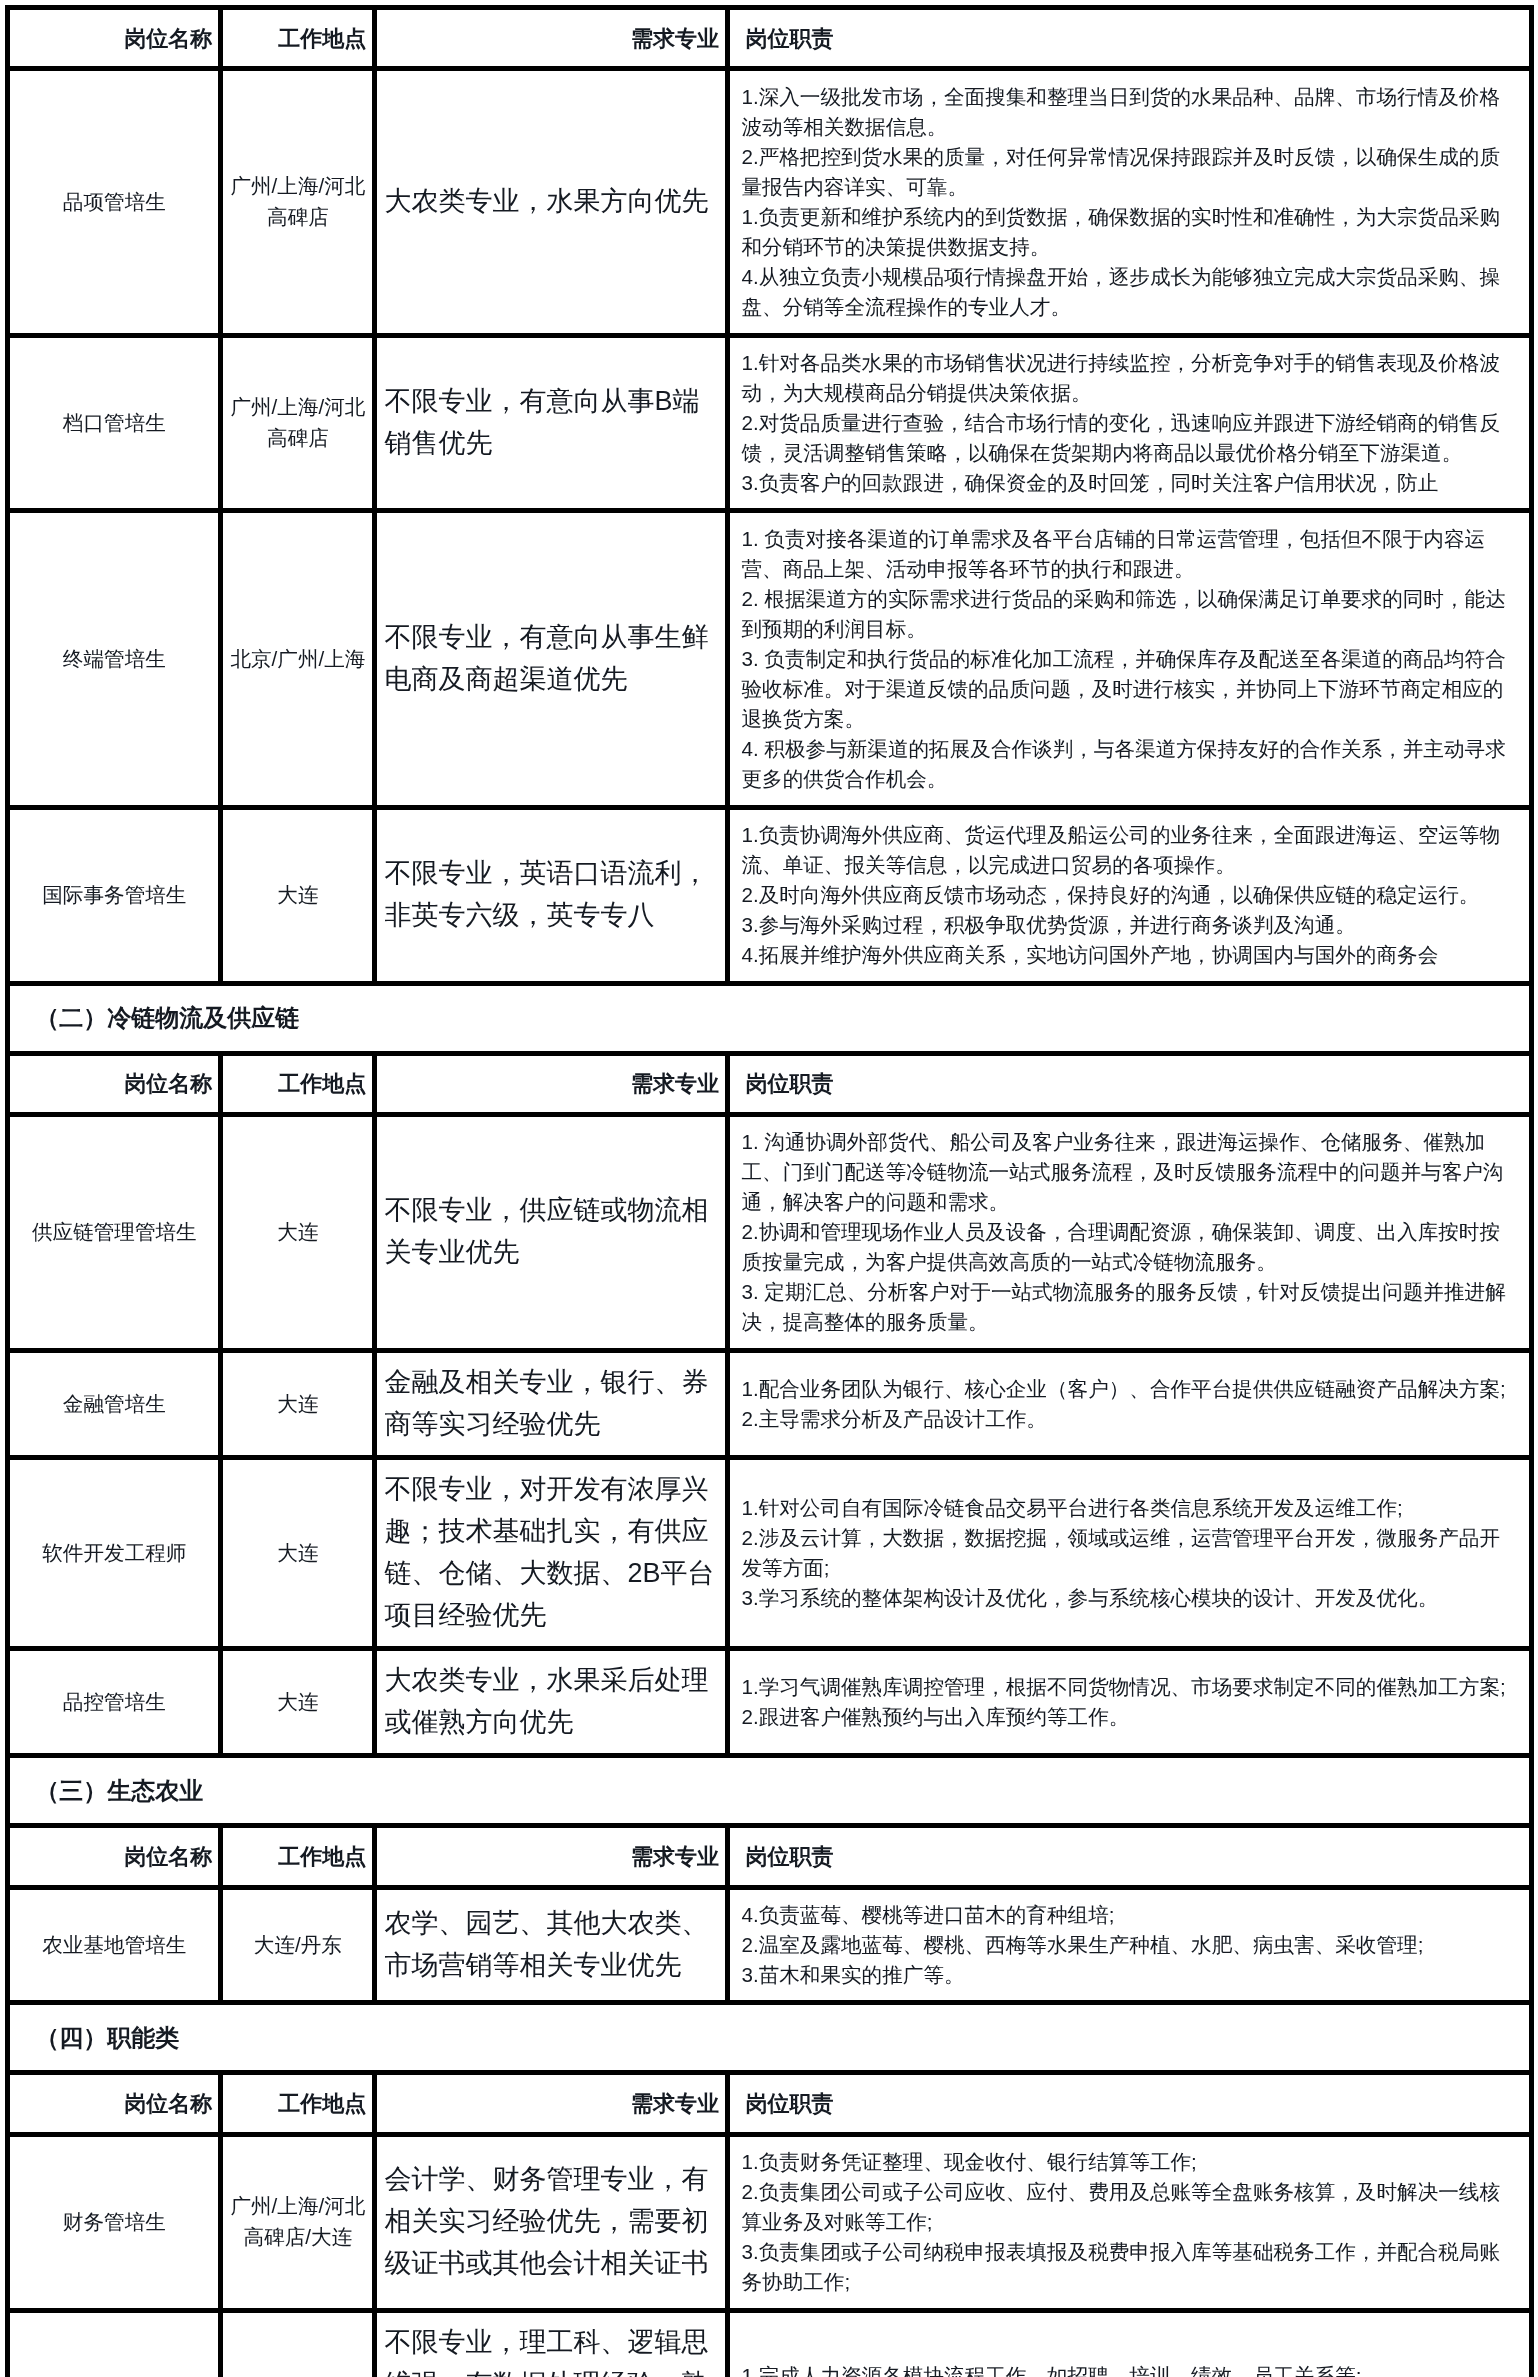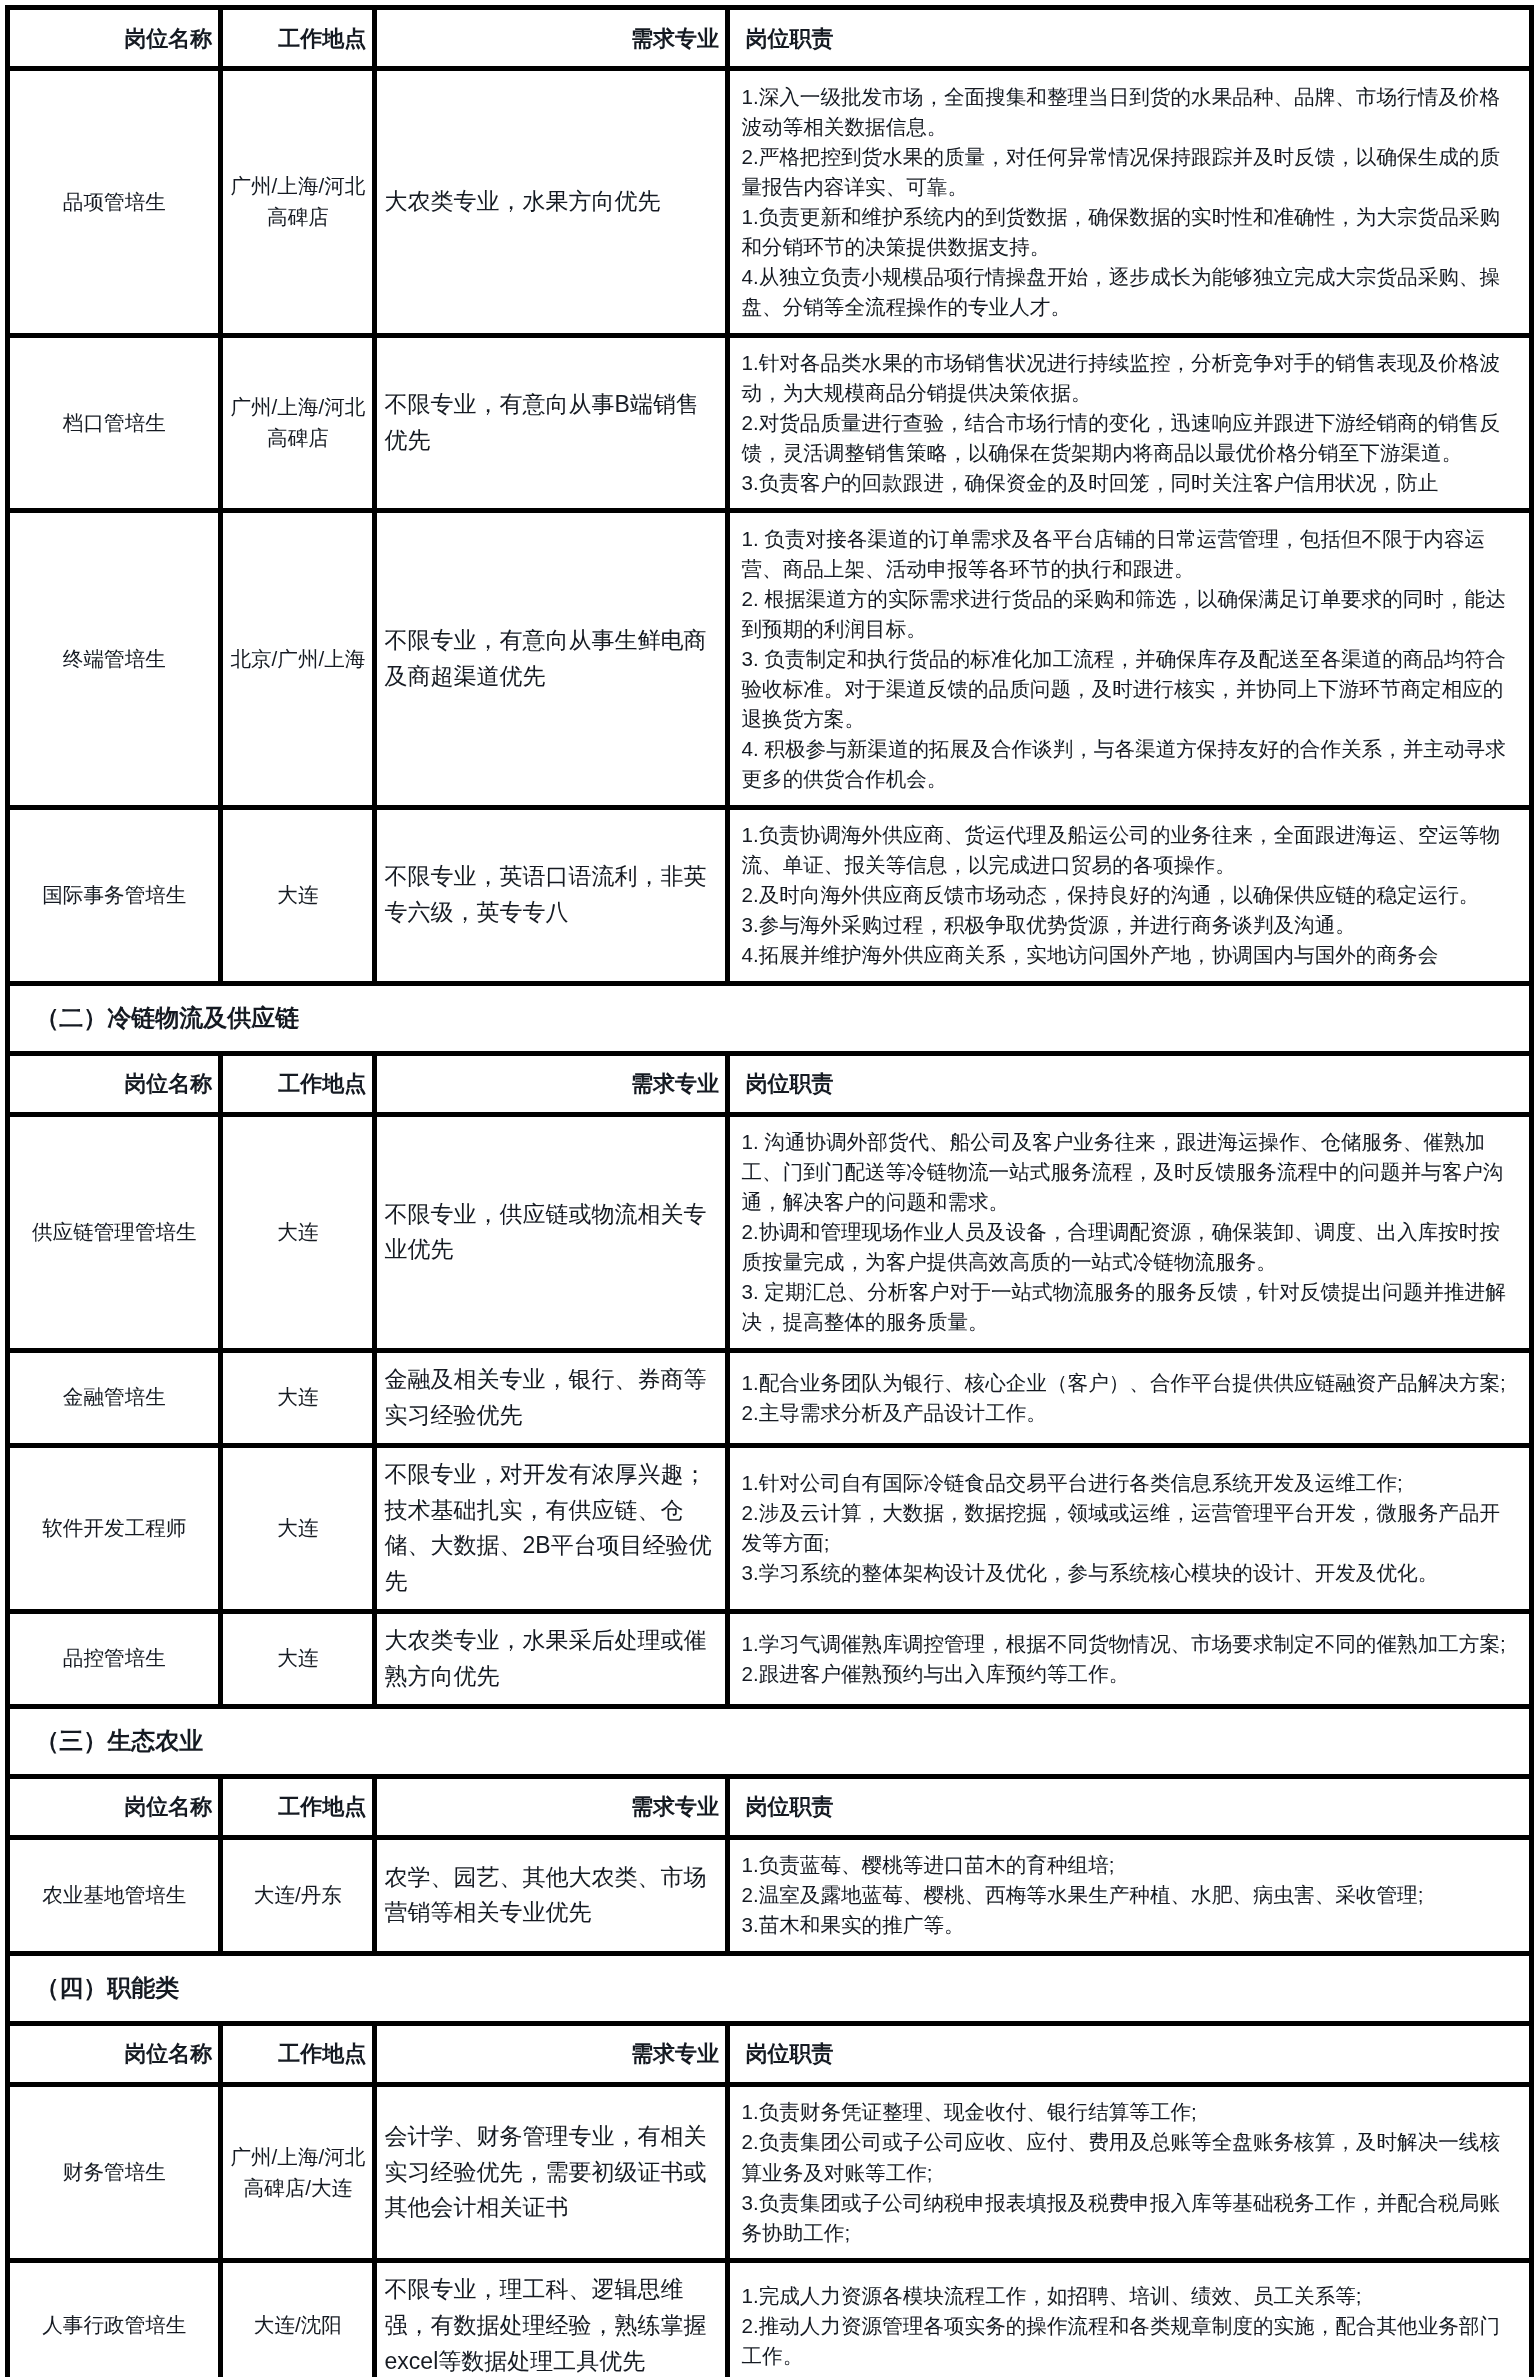--- a/index.html
+++ b/index.html
@@ -53,21 +53,21 @@
   }
 
   td.c-name, td.c-loc {
     font-size: 20.6px;
     text-align: center;
     vertical-align: middle;
     padding: 9.3px 5.2px;
     line-height: 1.5;
   }
   td.c-major {
-    font-size: 23px;
+    font-size: 27px;
     text-align: left;
     vertical-align: middle;
     padding: 9.3px 7.2px;
     line-height: 1.55;
   }
   td.c-duties {
     font-size: 20.6px;
     text-align: left;
     vertical-align: middle;
     padding: 10.3px 9.3px 10.3px 11.4px;
@@ -197,21 +197,21 @@
           <th class="h-name">岗位名称</th>
           <th class="h-loc">工作地点</th>
           <th class="h-major">需求专业</th>
           <th class="h-duties">岗位职责</th>
         </tr>
         <tr>
           <td class="c-name">农业基地管培生</td>
           <td class="c-loc">大连/丹东</td>
           <td class="c-major">农学、园艺、其他大农类、市场营销等相关专业优先</td>
           <td class="c-duties">
-            <div class="duty">1.负责蓝莓、樱桃等进口苗木的育种组培;</div>
+            <div class="duty">4.负责蓝莓、樱桃等进口苗木的育种组培;</div>
             <div class="duty">2.温室及露地蓝莓、樱桃、西梅等水果生产种植、水肥、病虫害、采收管理;</div>
             <div class="duty">3.苗木和果实的推广等。</div>
           </td>
         </tr>
       </tbody>
       <tbody>
         <tr class="title-row">
           <td colspan="4">（四）职能类</td>
         </tr>
         <tr class="head-row">

